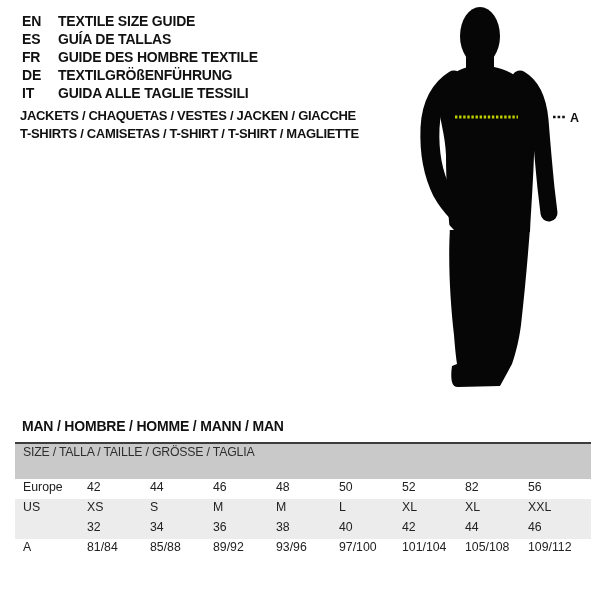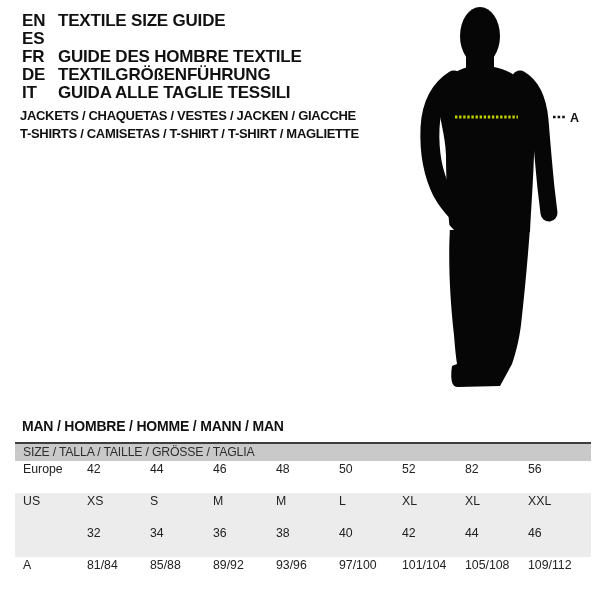--- a/index.html
+++ b/index.html
@@ -2,52 +2,53 @@
 <html style="--header-bg: #c9c9c9; --stripe-bg: #ececec;"><head>
 <meta charset="utf-8">
 <style>
   html,body{margin:0;padding:0;background:#fff;}
   #canvas{
     position:relative;width:600px;height:600px;background:#fff;overflow:hidden;
     font-family:"Liberation Sans","DejaVu Sans",sans-serif;color:#111;
   }
   
   .langs{position:absolute;left:22px;top:12px;}
-  .lang-row{display:flex;height:18px;line-height:18px;font-size:17px;font-weight:700;letter-spacing:-0.2px;}
+  .lang-row{display:flex;height:18px;line-height:18px;font-size:14px;font-weight:700;letter-spacing:-0.2px;}
   .lang-code{width:36px;flex:0 0 36px;}
   
   .products{position:absolute;left:20px;top:107px;}
   .product-line{height:18px;line-height:18px;font-size:13px;font-weight:700;letter-spacing:-0.3px;}
   
   .figure-wrap{position:absolute;left:410px;top:0;width:190px;height:400px;}
   
   .section-title{position:absolute;left:22px;top:418px;font-size:14px;font-weight:700;letter-spacing:-0.2px;}
   
   .size-table{position:absolute;left:15px;top:442px;width:576px;border-top:2px solid #3c3c3c;}
-  .t-header{height:17px;line-height:17px;background:var(--header-bg,#c9c9c9);
+  .t-header{height:35px;line-height:17px;background:var(--header-bg,#c9c9c9);
             font-size:12.3px;color:#2e2e2e;padding-left:8px;letter-spacing:-0.2px;}
-  .t-row{display:flex;height:32px;line-height:17px;font-size:12.3px;color:#222;}
+  .t-row{display:flex;height:20px;line-height:17px;font-size:12.3px;color:#222;}
   .t-row.stripe{background:var(--stripe-bg,#ececec);}
   .t-label{flex:0 0 64px;padding-left:8px;}
   .t-cell{flex:1;}
   
   .footnote{position:absolute;left:22px;top:548px;font-size:12.5px;font-weight:700;letter-spacing:-0.2px;}
 </style>
 </head>
 <body>
 
 <div id="canvas">
 
   <div class="langs">
     <div class="lang-row">
       <span class="lang-code">EN</span>
       <span>TEXTILE SIZE GUIDE</span>
     </div>
     <div class="lang-row">
       <span class="lang-code">ES</span>
+      <span>GUÍA DE TALLAS</span>
     </div>
     <div class="lang-row">
       <span class="lang-code">FR</span>
       <span>GUIDE DES HOMBRE TEXTILE</span>
     </div>
     <div class="lang-row">
       <span class="lang-code">DE</span>
       <span>TEXTILGRÖßENFÜHRUNG</span>
     </div>
     <div class="lang-row">

